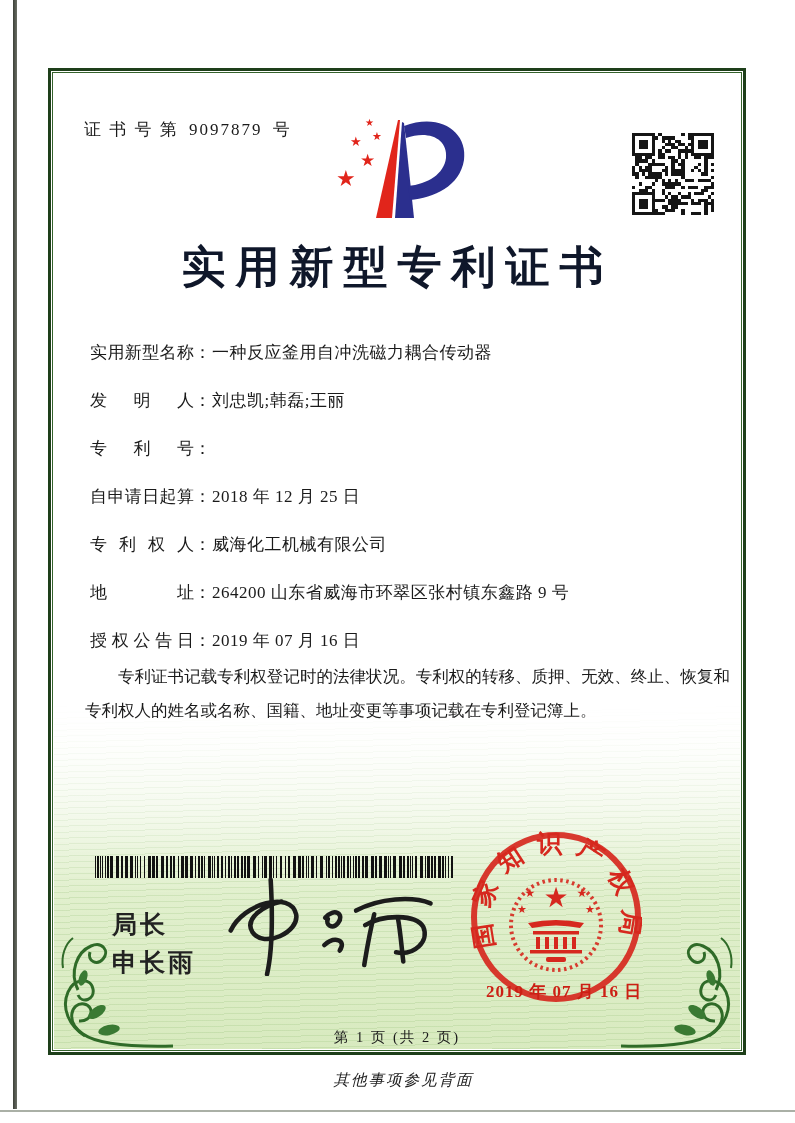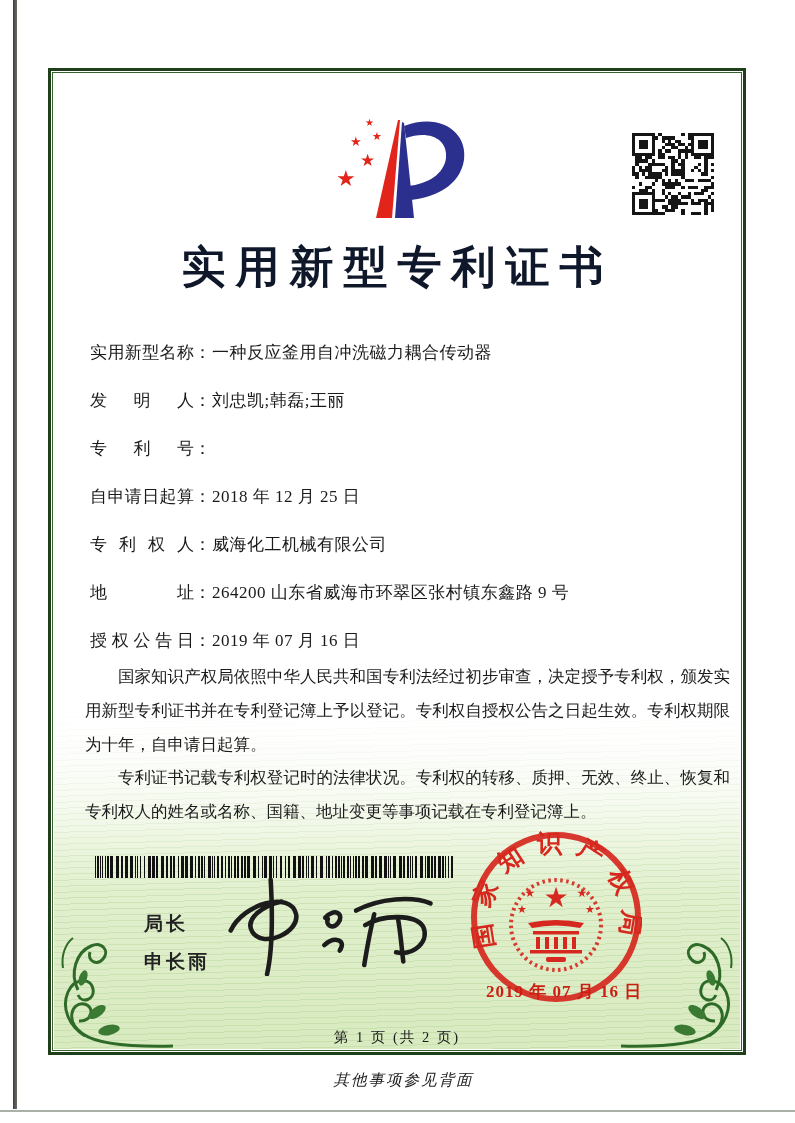--- a/index.html
+++ b/index.html
@@ -46,21 +46,21 @@
   .f-second { position:absolute; left:325px; top:0; white-space:nowrap; }
 
   .paras { position:absolute; left:85px; top:660px; width:645px;
     font-size:16.5px; line-height:2.05; text-align:justify; }
   .paras p { text-indent:2em; }
 
   .barcode { position:absolute; left:95px; top:856px; width:362px; height:22px; }
 
   .director { position:absolute; left:112px; top:905px;
     font-family:"Liberation Sans", sans-serif; font-weight:700;
-    font-size:19px; letter-spacing:3px; color:#222; line-height:38px;margin-left:32px; }
+    font-size:25px; letter-spacing:3px; color:#222; line-height:38px; }
 
   .signature { position:absolute; left:218px; top:876px; width:218px; height:108px; }
 
   .seal { position:absolute; left:470px; top:831px; width:172px; height:172px; }
   .seal-date { position:absolute; left:486px; top:980px; width:170px;
     color:#cc1f14; font-weight:bold; font-size:17px; letter-spacing:1px; white-space:nowrap; }
 
   .flourish { position:absolute; width:125px; height:122px; z-index:3; }
   .flourish.left  { left:51px; top:934px; }
   .flourish.right { left:618px; top:934px; transform:scaleX(-1); }
@@ -77,20 +77,25 @@
   <div class="edge-left"></div>
   <div class="edge-bottom"></div>
 
   <div class="frame">
     <div class="frame-inner"></div>
     <div class="green-zone"></div>
   </div>
 
   <div class="content">
 
+    <div class="cert-no">
+      <span>证 书 号 第</span>
+      <span>9097879</span>
+      <span>号</span>
+    </div>
 
     <div class="logo">
       <svg viewBox="0 0 156 118" width="156" height="118">
         <text x="8" y="76" font-size="22" fill="#e1251b">★</text>
         <text x="32" y="56" font-size="17" fill="#e1251b">★</text>
         <text x="22" y="36" font-size="13" fill="#e1251b">★</text>
         <text x="44" y="30" font-size="11" fill="#e1251b">★</text>
         <text x="37" y="16" font-size="10" fill="#e1251b">★</text>
         <polygon points="70,10 72,10 64,108 48,108" fill="#e1251b"></polygon>
         <polygon points="74,12 76,13 86,108 67,108" fill="#2b2f8e"></polygon>
@@ -449,21 +454,20 @@
           <span class="f-value">264200 山东省威海市环翠区张村镇东鑫路 9 号</span>
       </div>
       <div class="field-row">
         <span class="f-label">授权公告日</span>
           <span class="f-colon">：</span>
           <span class="f-value">2019 年 07 月 16 日</span>
       </div>
     </div>
 
     <div class="paras">
-      <p>国家知识产权局依照中华人民共和国专利法经过初步审查，决定授予专利权，颁发实用新型专利证书并在专利登记簿上予以登记。专利权自授权公告之日起生效。专利权期限为十年，自申请日起算。</p>
       <p>专利证书记载专利权登记时的法律状况。专利权的转移、质押、无效、终止、恢复和专利权人的姓名或名称、国籍、地址变更等事项记载在专利登记簿上。</p>
     </div>
 
     <div class="barcode" id="barcode"><svg width="362" height="22" viewBox="0 0 362 22" fill="#111" shape-rendering="crispEdges">
           <rect x="0" y="0" width="1" height="22"></rect>
           <rect x="2" y="0" width="2" height="22"></rect>
           <rect x="5" y="0" width="1" height="22"></rect>
           <rect x="7" y="0" width="1" height="22"></rect>
           <rect x="10" y="0" width="1" height="22"></rect>
           <rect x="12" y="0" width="2" height="22"></rect>

